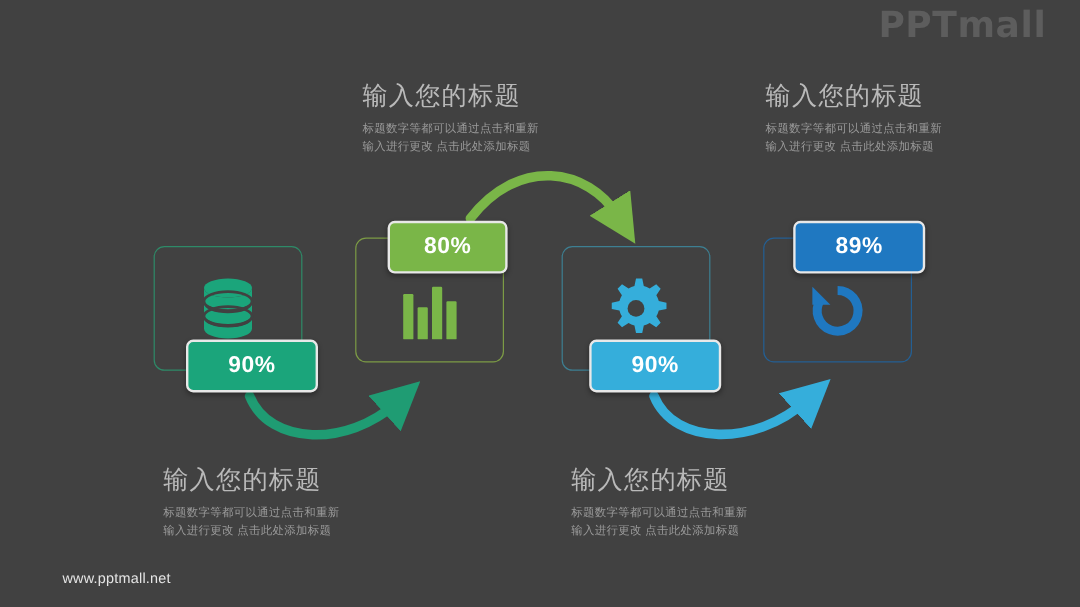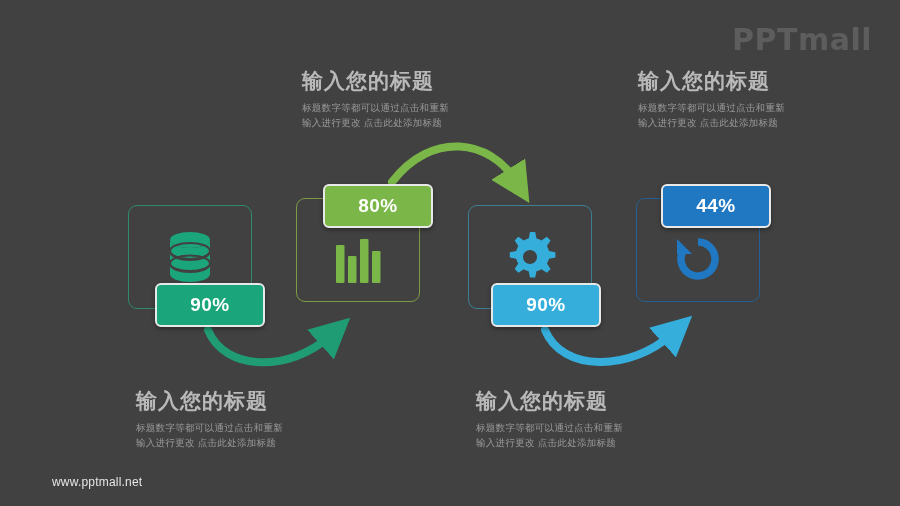--- a/index.html
+++ b/index.html
@@ -19,21 +19,21 @@
     left: 0; top: 0;
     width: 900px;
     height: 506px;
     background: #414141;
   }
 
   
   .logo {
     position: absolute;
     right: 28px;
-    top: 22px;
+    top: 4px;
     font-size: 30px;
     letter-spacing: .5px;
     color: #5d5d5d;
     font-weight: bold;
     font-family: "DejaVu Sans", sans-serif;
     user-select: none;
   }
 
   
   .footer-url {
@@ -45,21 +45,21 @@
     letter-spacing: .2px;
   }
 
   
   .textblock {
     position: absolute;
     width: 260px;
   }
   .tb-title {
     font-size: 21px;
-    font-weight: bold;
+    font-weight: normal;
     color: #b9b9b9;
     line-height: 1.25;
     letter-spacing: 1px;
     margin: 0 0 7px 0;
     white-space: nowrap;
   }
   .tb-line {
     font-size: 9.5px;
     color: #9a9a9a;
     line-height: 1.55;
@@ -107,21 +107,21 @@
     border-radius: 6px;
     border: 2px solid #e8e8e8;
     color: #ffffff;
     font-size: 19px;
     font-weight: bold;
     letter-spacing: .5px;
     box-sizing: border-box;
     box-shadow: 0 2px 4px rgba(0,0,0,.35);
   }
   .badge-1 { left: 155px; top: 283px; width: 110px; height: 44px; background: #1ba57b; }
-  .badge-2 { left: 323px; top: 184px; width: 110px; height: 44px; background: #7ab648; }
+  .badge-2 { left: 323px; top: 184px; width: 100px; height: 44px; background: #7ab648; }
   .badge-3 { left: 491px; top: 283px; width: 110px; height: 44px; background: #35aedb; }
   .badge-4 { left: 661px; top: 184px; width: 110px; height: 44px; background: #1f78c1; }
 
   
   .arrows {
     position: absolute;
     left: 0; top: 0;
     width: 900px;
     height: 506px;
     pointer-events: none;
@@ -230,17 +230,17 @@
   <div class="badge badge-3">90%</div>
 
   <div class="card card-4">
     <div class="glyph">
       <svg width="54" height="52" viewBox="0 0 54 52">
         <path d="M27,9 a17,17 0 1 1 -14.6,8.3" fill="none" stroke="#1f78c1" stroke-width="7.5" stroke-linecap="butt"></path>
         <path d="M6,6 L6,21 L21,21 z" fill="#1f78c1"></path>
       </svg>
     </div>
   </div>
-  <div class="badge badge-4">44%</div>
+  <div class="badge badge-4">89%</div>
 
   <div class="footer-url">www.pptmall.net</div>
 
 </div>
 
 </body></html>

